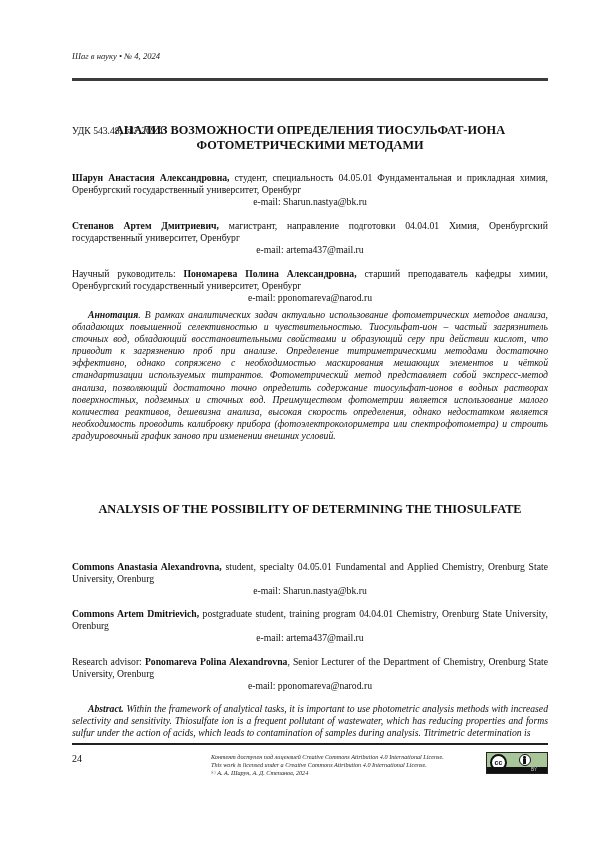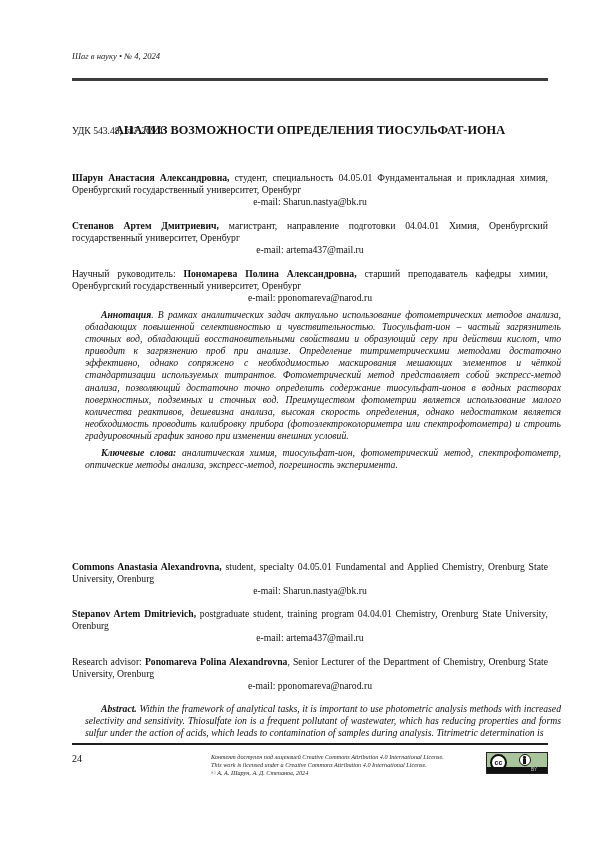--- a/index.html
+++ b/index.html
@@ -33,21 +33,21 @@
     .a1 { top: 172px; }
     .a2 { top: 220px; }
     .a3 { top: 268px; }
     .b1 { top: 561px; }
     .b2 { top: 608px; }
     .b3 { top: 656px; }
     .email { display: block; text-align: center; }
     .abstract {
       position: absolute; left: 72px; width: 476px;
       font-size: 9.7px; line-height: 12.1px; text-align: justify;
-      font-style: italic; text-indent: 16px; margin-left: 13px;
+      font-style: italic; text-indent: 16px;
     }
     .abstract-ru { top: 309px; }
     .keywords { top: 447px; }
     .citation { top: 471px; font-style: normal; }
     .abstract-en { top: 703px; }
     .abstract .lbl { font-weight: bold; font-style: italic; }
     .foot-rule {
       position: absolute; left: 72px; top: 743px; width: 476px; height: 2px;
       background: #1f2120;
     }
@@ -91,20 +91,21 @@
 
 <div class="page">
 
   <div class="running-head">Шаг в науку • № 4, 2024</div>
   <div class="head-rule"></div>
 
   <div class="udk">УДК 543.48, 547.269.4</div>
 
   <div class="title title-ru">
     <div>Анализ возможности определения тиосульфат-иона</div>
+    <div>фотометрическими методами</div>
   </div>
 
   <div class="block a1">
     <b>Шарун Анастасия Александровна,</b><span> студент, специальность 04.05.01 Фундаментальная и прикладная химия, Оренбургский государственный университет, Оренбург</span>
     <span class="email">e-mail: Sharun.nastya@bk.ru</span>
   </div>
 
   <div class="block a2">
     <b>Степанов Артем Дмитриевич,</b><span> магистрант, направление подготовки 04.04.01 Химия, Оренбургский государственный университет, Оренбург</span>
     <span class="email">e-mail: artema437@mail.ru</span>
@@ -112,35 +113,33 @@
 
   <div class="block a3">
     <span>Научный руководитель: </span><b>Пономарева Полина Александровна,</b><span> старший преподаватель кафедры химии, Оренбургский государственный университет, Оренбург</span>
     <span class="email">e-mail: pponomareva@narod.ru</span>
   </div>
 
   <div class="abstract abstract-ru">
     <span class="lbl">Аннотация</span><span>. В рамках аналитических задач актуально использование фотометрических методов анализа, обладающих повышенной селективностью и чувствительностью. Тиосульфат-ион – частый загрязнитель сточных вод, обладающий восстановительными свойствами и образующий серу при действии кислот, что приводит к загрязнению проб при анализе. Определение титриметрическими методами достаточно эффективно, однако сопряжено с необходимостью маскирования мешающих элементов и чёткой стандартизации используемых титрантов. Фотометрический метод представляет собой экспресс-метод анализа, позволяющий достаточно точно определить содержание тиосульфат-ионов в водных растворах поверхностных, подземных и сточных вод. Преимуществом фотометрии является использование малого количества реактивов, дешевизна анализа, высокая скорость определения, однако недостатком является необходимость проводить калибровку прибора (фотоэлектроколориметра или спектрофотометра) и строить градуировочный график заново при изменении внешних условий.</span>
   </div>
 
-  <div class="abstract keywords">
-    <span class="lbl">Ключевые слова:</span><span> аналитическая химия, тиосульфат-ион, фотометрический метод, спектрофотометр, оптические методы анализа, экспресс-метод, погрешность эксперимента.</span>
-  </div>
 
 
   <div class="title title-en">
+    <div>Analysis of the possibility of determining the thiosulfate</div>
   </div>
 
   <div class="block b1">
     <b>Commons Anastasia Alexandrovna,</b><span> student, specialty 04.05.01 Fundamental and Applied Chemistry, Orenburg State University, Orenburg</span>
     <span class="email">e-mail: Sharun.nastya@bk.ru</span>
   </div>
 
   <div class="block b2">
-    <b>Stepanov Artem Dmitrievich,</b><span> postgraduate student, training program 04.04.01 Chemistry, Orenburg State University, Orenburg</span>
+    <b>Commons Artem Dmitrievich,</b><span> postgraduate student, training program 04.04.01 Chemistry, Orenburg State University, Orenburg</span>
     <span class="email">e-mail: artema437@mail.ru</span>
   </div>
 
   <div class="block b3">
     <span>Research advisor: </span><b>Ponomareva Polina Alexandrovna</b><span>, Senior Lecturer of the Department of Chemistry, Orenburg State University, Orenburg</span>
     <span class="email">e-mail: pponomareva@narod.ru</span>
   </div>
 
   <div class="abstract abstract-en">
     <span class="lbl">Abstract.</span><span> Within the framework of analytical tasks, it is important to use photometric analysis methods with increased selectivity and sensitivity. Thiosulfate ion is a frequent pollutant of wastewater, which has reducing properties and forms sulfur under the action of acids, which leads to contamination of samples during analysis. Titrimetric determination is</span>

